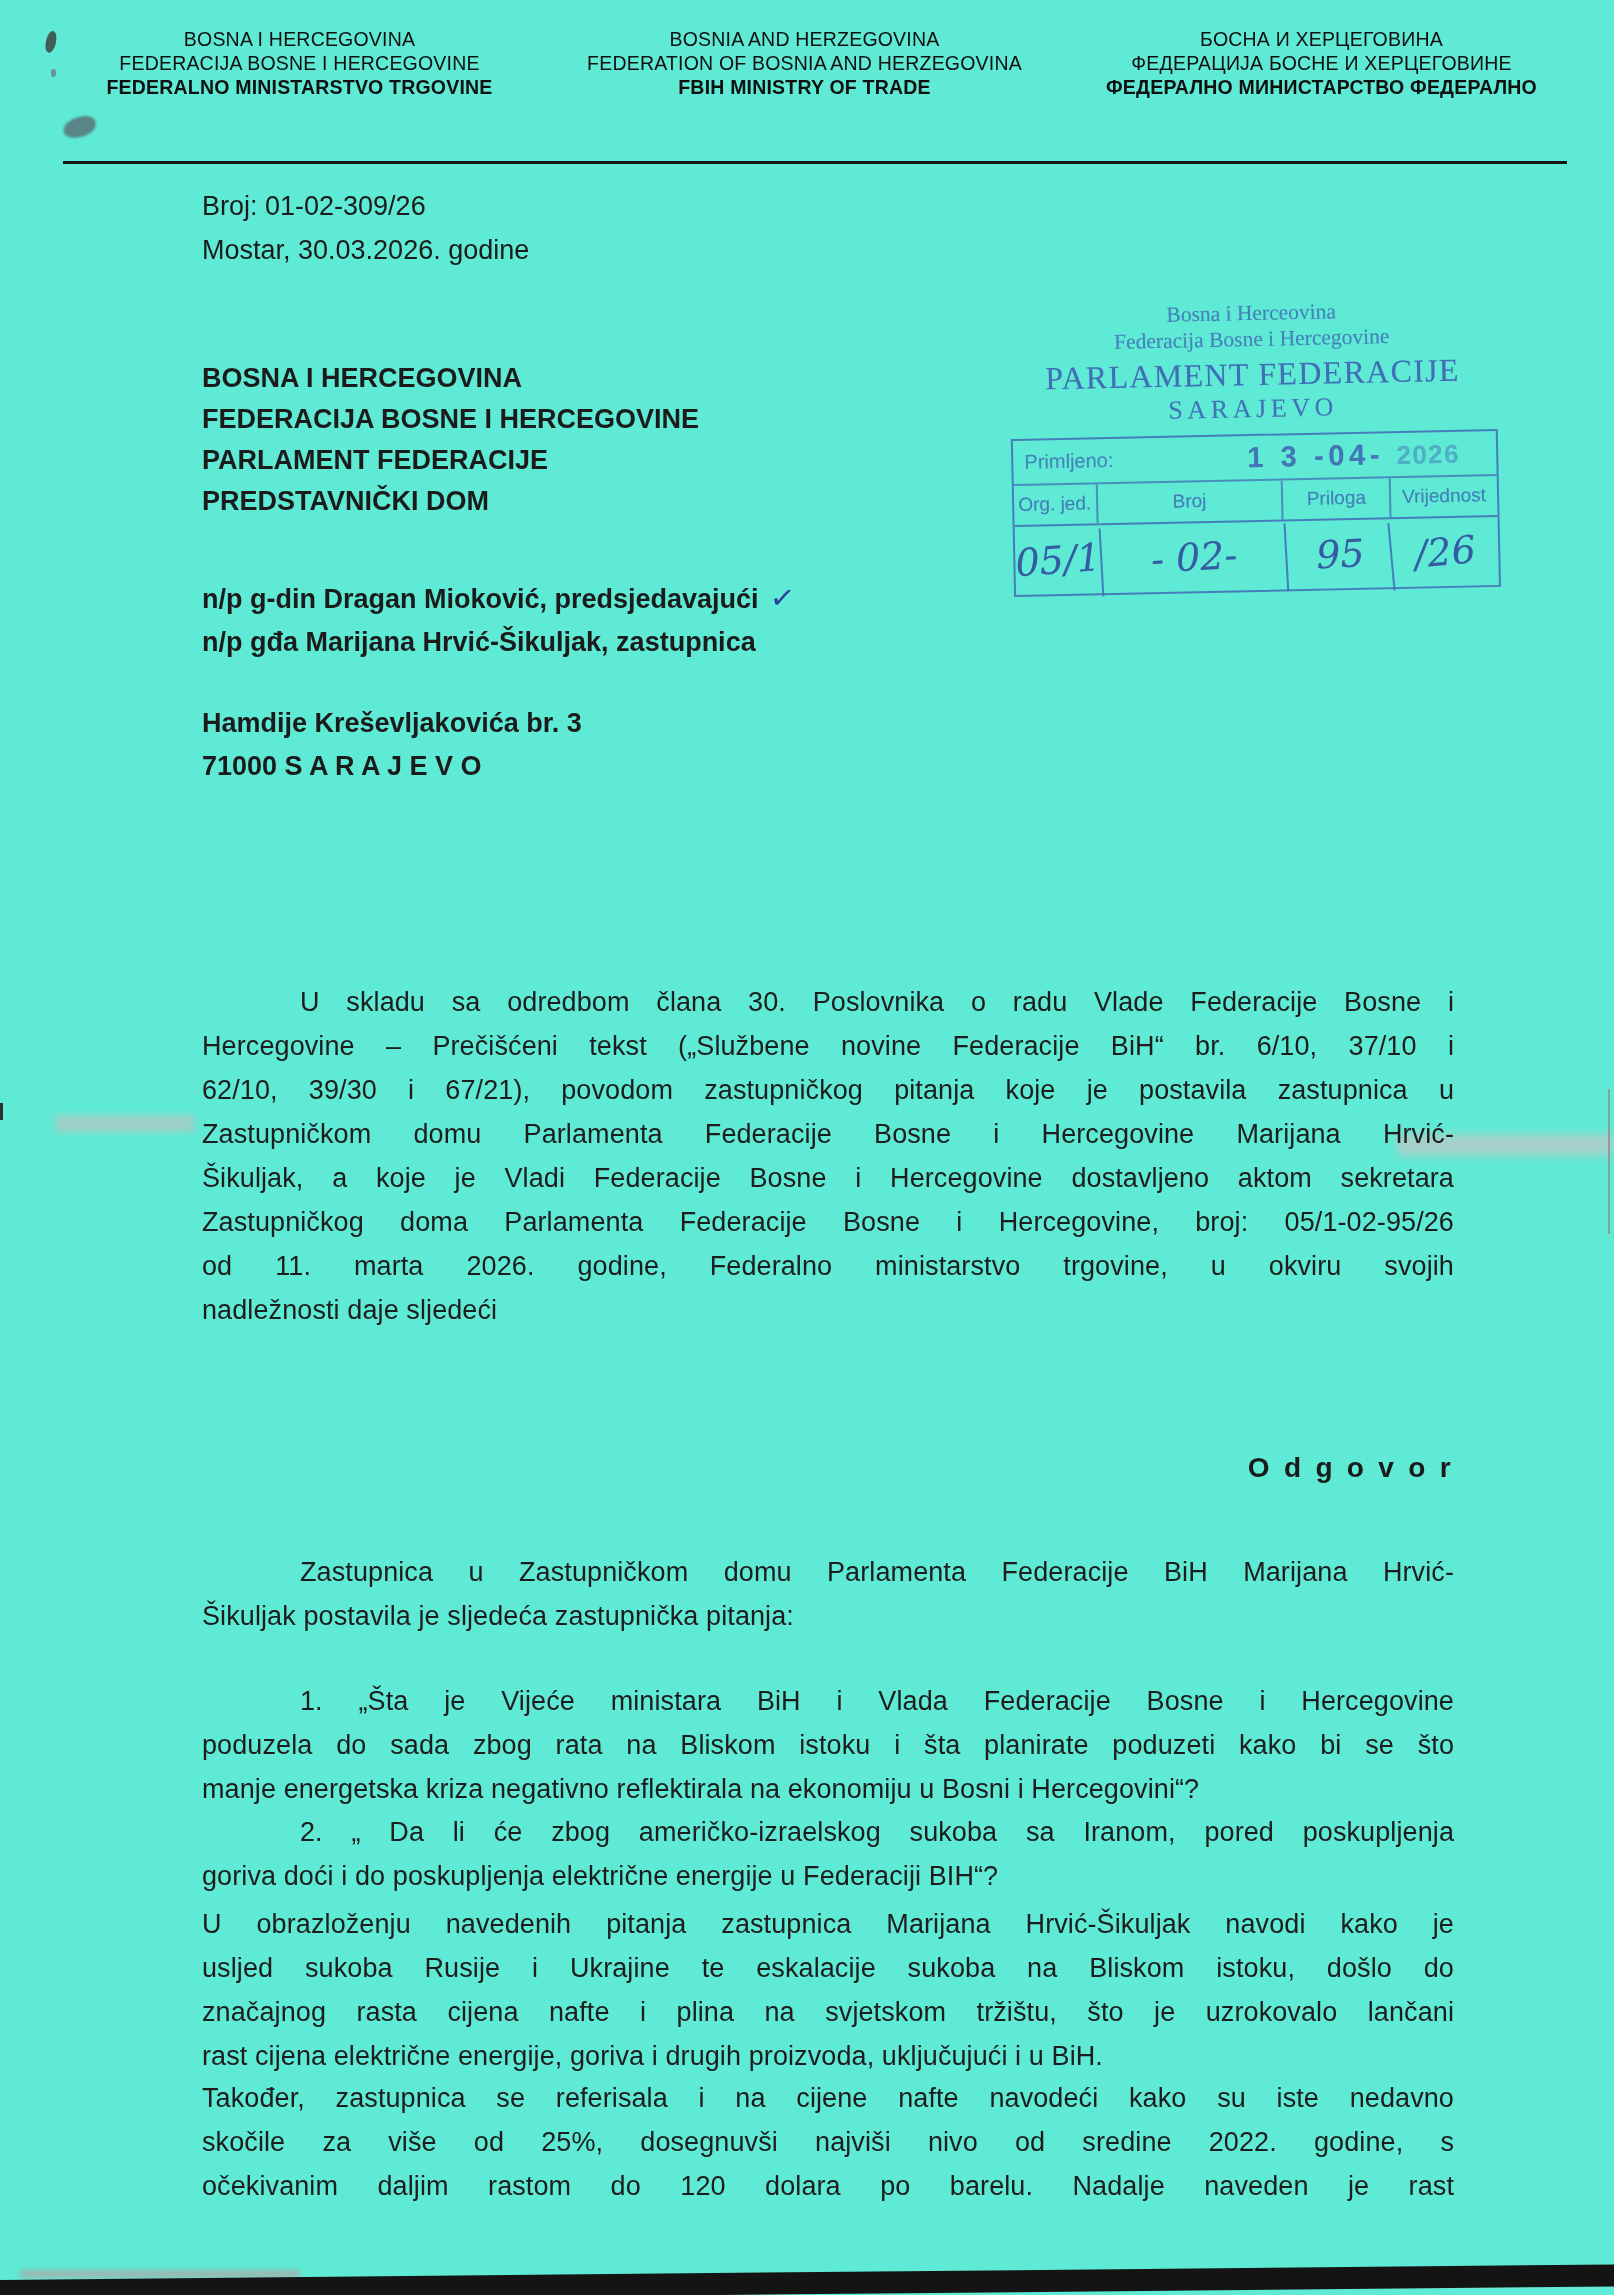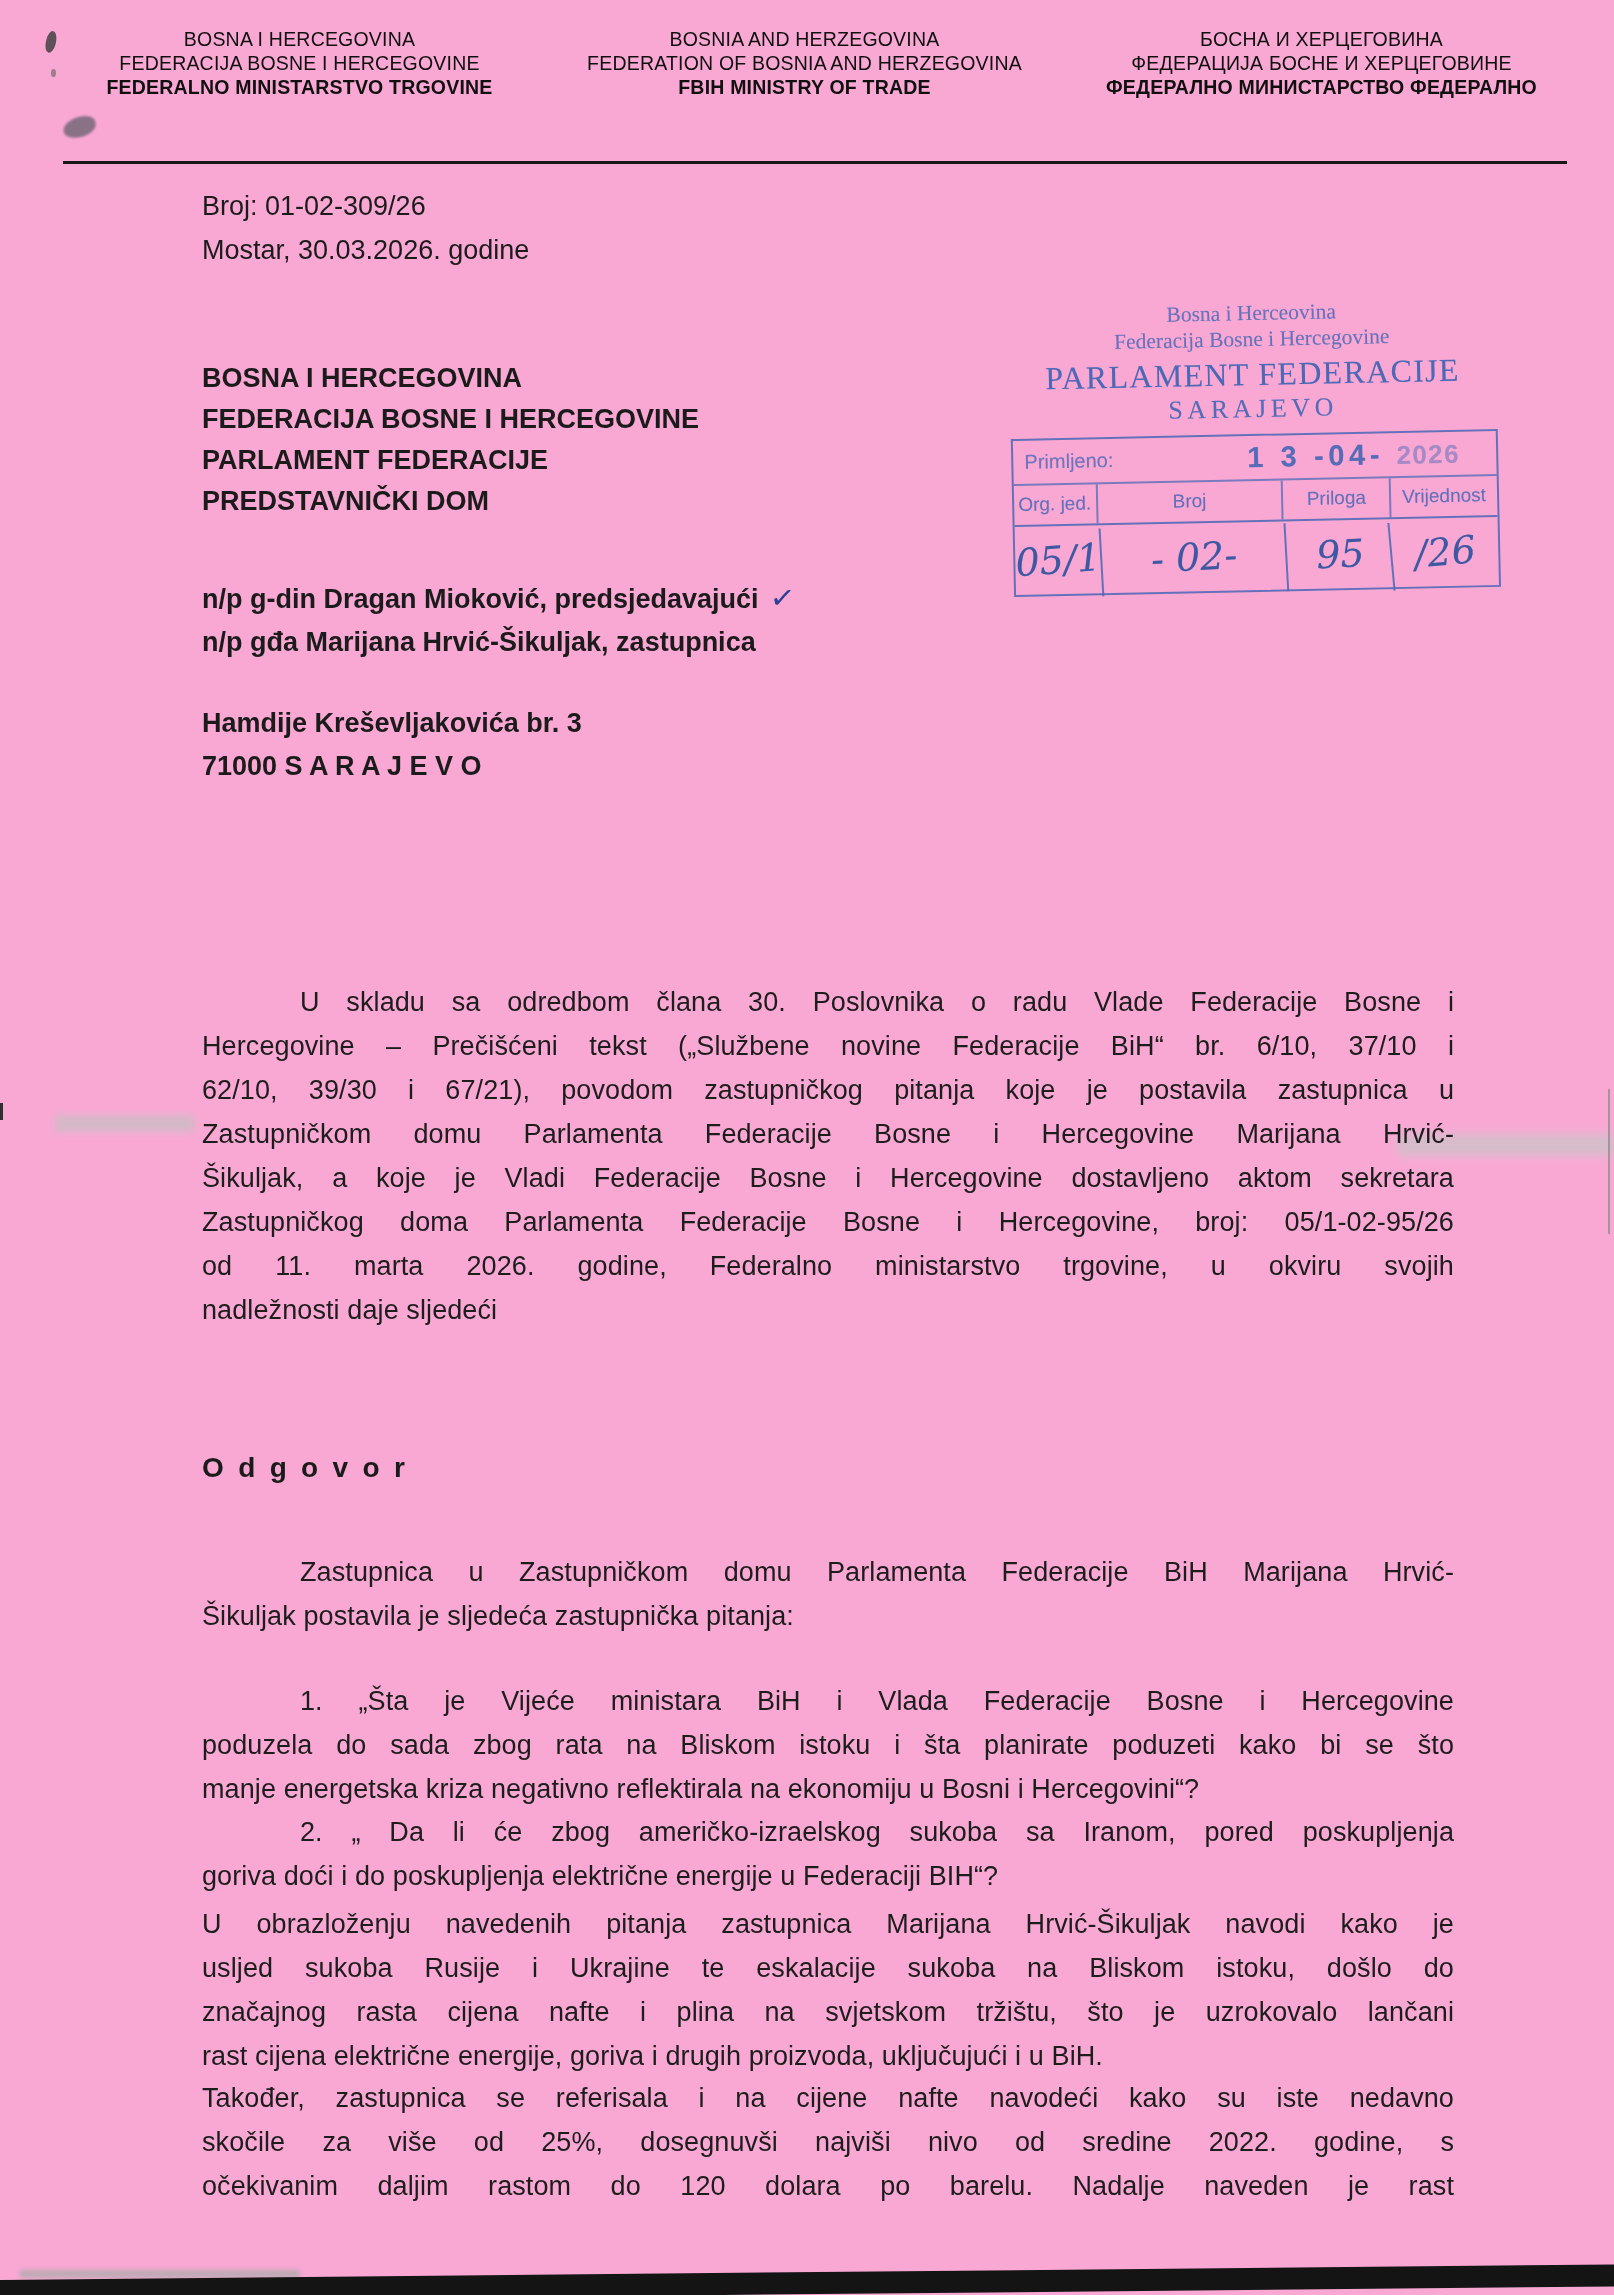--- a/index.html
+++ b/index.html
@@ -1,19 +1,19 @@
 <!DOCTYPE html>
 <html style="font-size:10.4px"><head>
 <meta charset="utf-8">
 <title>Dokument</title>
 <style>
   html,body { margin:0; padding:0; background:#e9e9e9; }
   .page {
     position:relative; width:1614px; height:2295px; margin:0 auto;
-    background:#f9a8d4; overflow:hidden;
+    background:#5eead4; overflow:hidden;
     font-family:"Liberation Sans", sans-serif; color:#1b1b1b;
   }
 
   
   .hcol { position:absolute; top:27px; text-align:center; font-size:19.5px; line-height:24px; letter-spacing:0.2px; color:#101010; }
   .hcol .pline:last-child { font-weight:700; }
   .hcol1 { left:62px;  width:475px; }
   .hcol2 { left:557px; width:495px; }
   .hcol3 { left:1071px;width:501px; }
   .rule { position:absolute; top:161px; left:63px; width:1504px; height:3.3px; background:#181818; }
@@ -27,21 +27,21 @@
   .subject .lab { font-weight:700; }
   .check { color:#2c3f96; font-size:30px; font-weight:400; margin-left:11.7px; display:inline-block; transform:rotate(6deg); }
 
   
   .para { position:absolute; left:202px; width:1252px; font-size:27px; line-height:44px; letter-spacing:0.1px; color:#1d1d1d; }
   .para .pline { text-align:justify; text-align-last:justify; }
   .para .pline:last-child { text-align-last:left; }
   .para.force-just .pline:last-child { text-align-last:justify; }
   .para.indent-first .pline:first-child { text-indent:98px; }
   .p1  { top:980px; }
-  .heading { position:absolute; left:202px; width:1252px; top:1452px; text-align:left; font-size:28px; font-weight:700; letter-spacing:3.3px; }
+  .heading { position:absolute; left:202px; width:1252px; top:1452px; text-align:right; font-size:28px; font-weight:700; letter-spacing:3.3px; }
   .p2  { top:1550px; }
   .q1  { top:1679px; }
   .q2  { top:1810px; }
   .p3a { top:1902px; }
   .p3b { top:2076px; }
 
   
   .stamp {
     position:absolute; left:1008px; top:300px; width:492px;
     transform:rotate(-1.2deg); color:#3f64b4;

